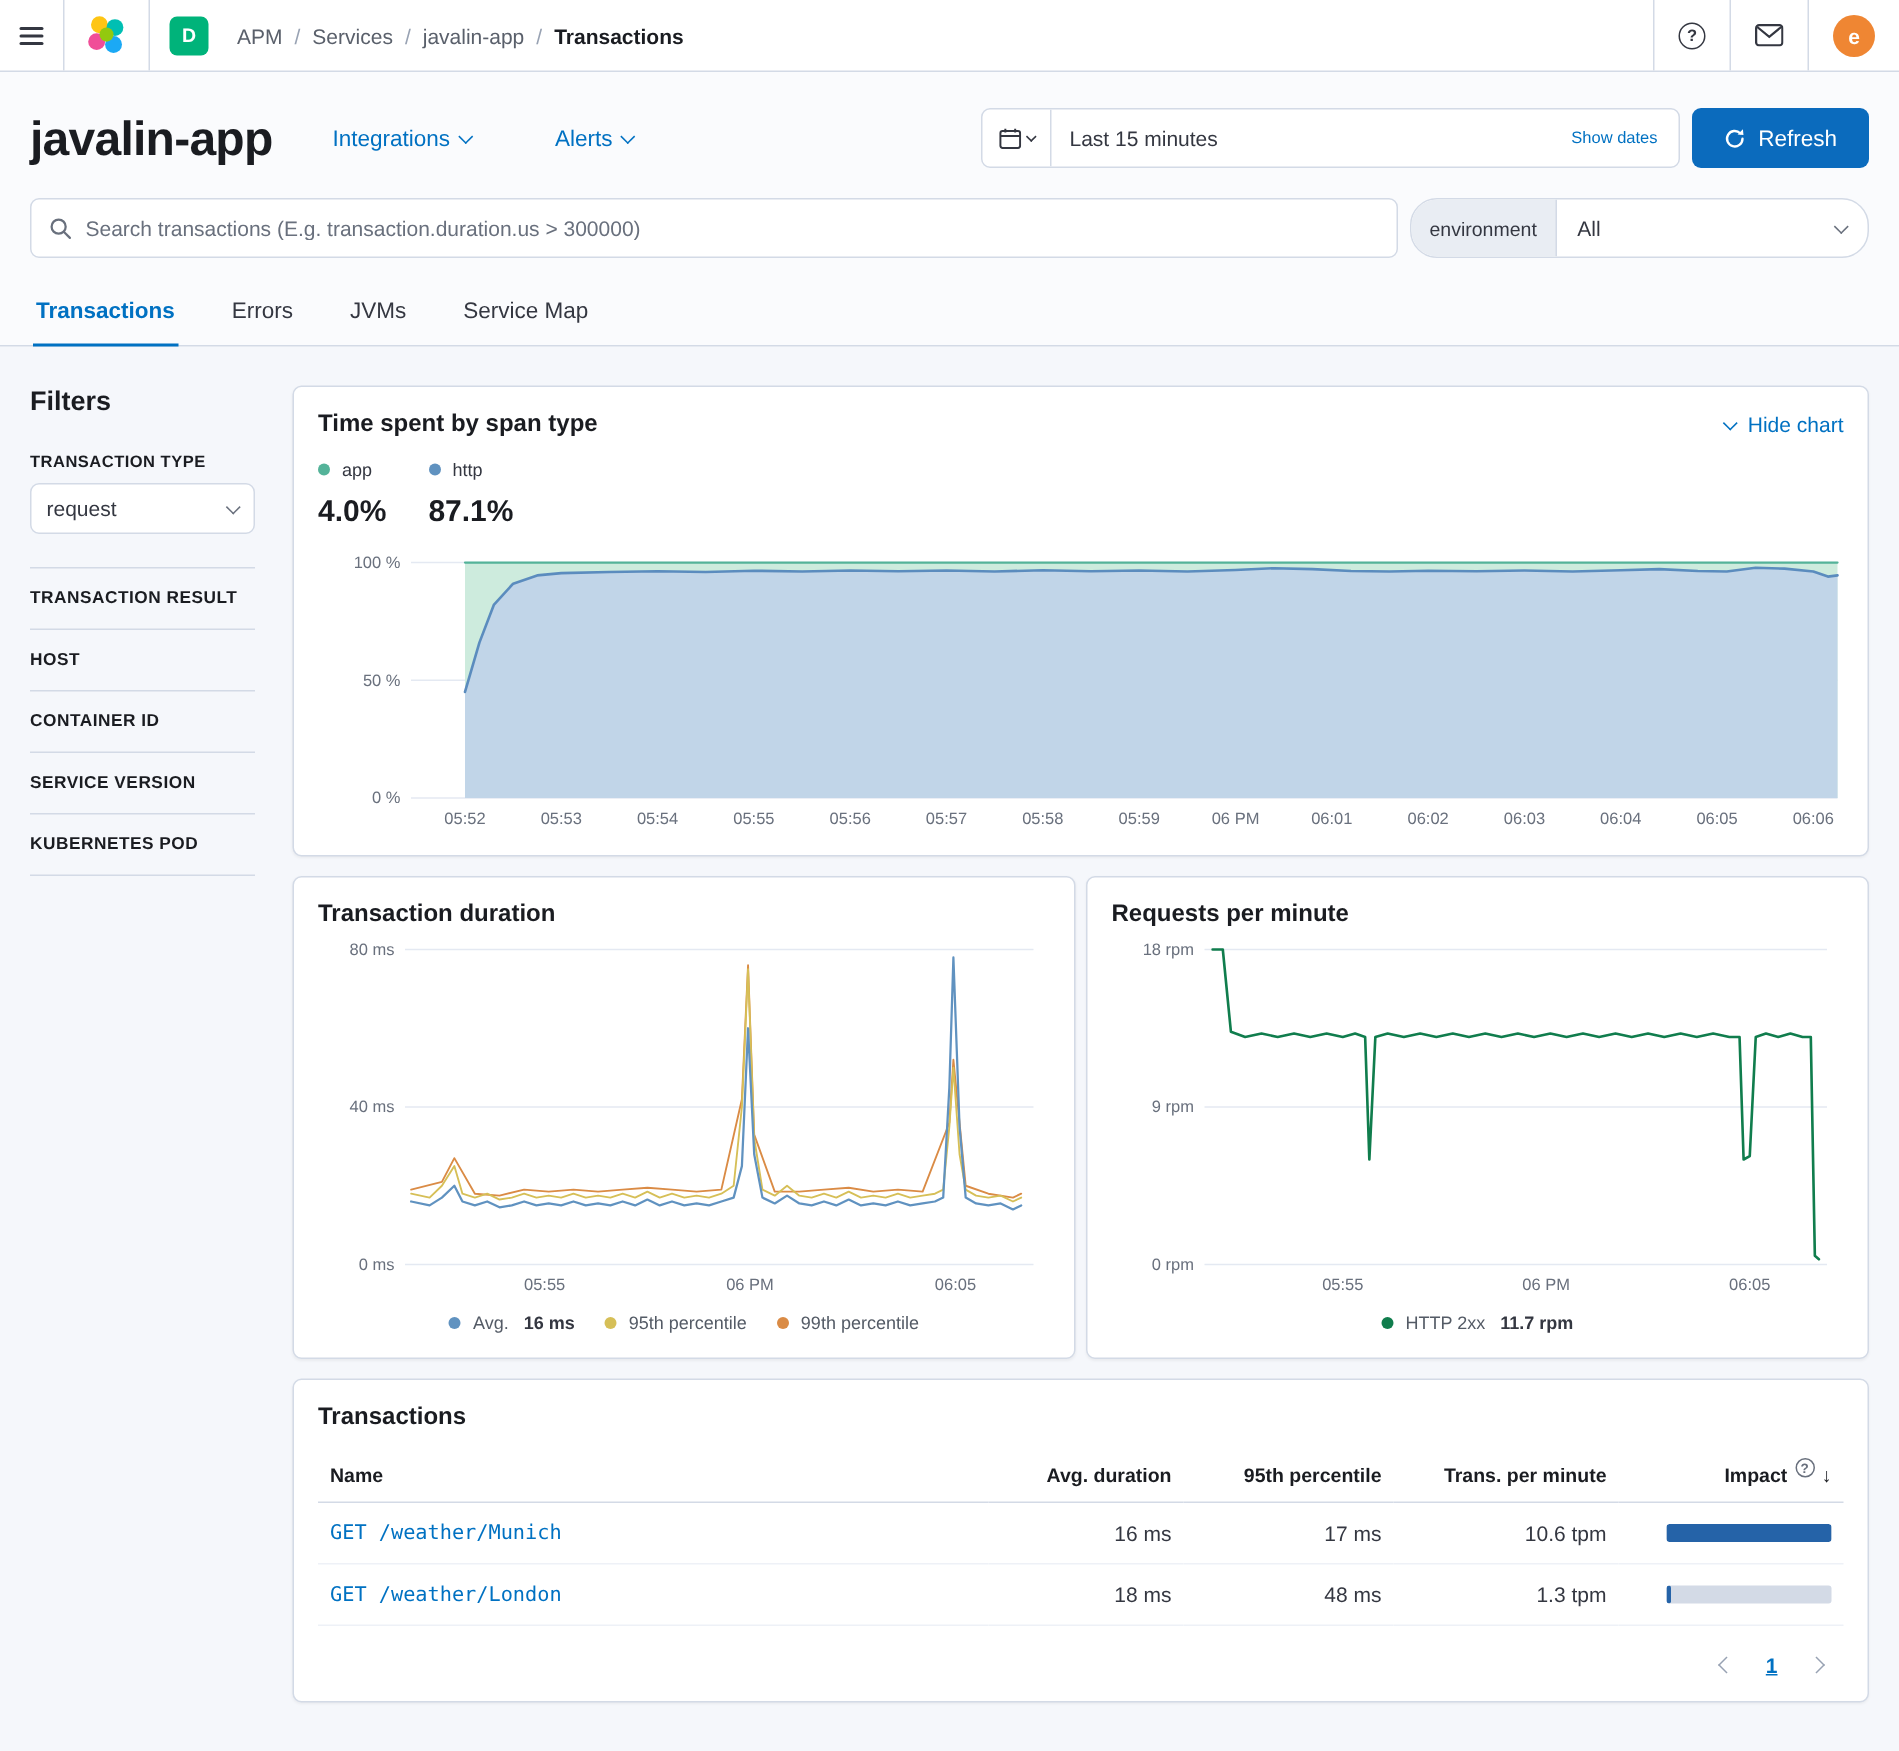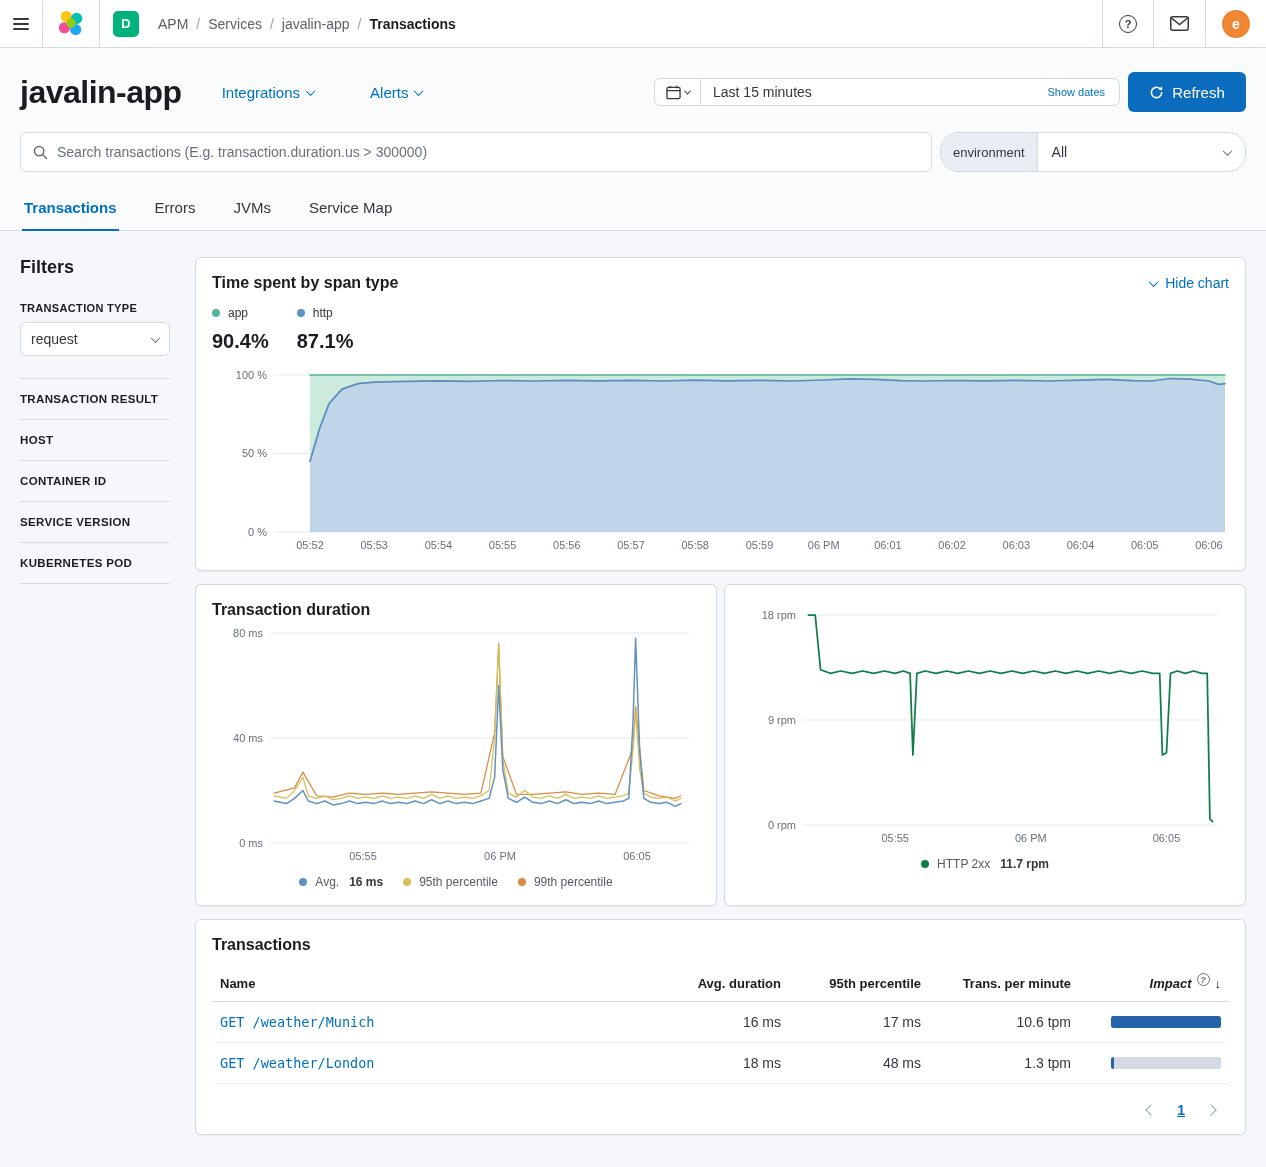--- a/index.html
+++ b/index.html
@@ -22,21 +22,21 @@
   .crumb-sep { color: #98a2b3; }
   .crumb.current { color: #1a1c21; font-weight: 700; cursor: default; }
   .help-circle { width: 18px; height: 18px; border: 1.6px solid #343741; border-radius: 50%; font-size: 11px; font-weight: 700; display: flex; align-items: center; justify-content: center; color: #343741; }
   .avatar { width: 28px; height: 28px; border-radius: 50%; background: #ef8633; color: #fff; font-size: 14px; font-weight: 700; display: flex; align-items: center; justify-content: center; }
   
   .head-region { background: #fafbfd; }
   .title-row { display: flex; align-items: center; padding: 24px 20px 0 20px; }
   .page-title { font-size: 32px; font-weight: 700; color: #1a1c21; letter-spacing: -0.5px; margin-right: 40px; }
   .hdr-link { display: flex; align-items: center; gap: 7px; color: #0071c2; font-size: 15px; font-weight: 500; margin-right: 56px; cursor: pointer; }
   .chev { width: 7px; height: 7px; border-right: 1.6px solid currentColor; border-bottom: 1.6px solid currentColor; transform: rotate(45deg) translate(-1px,-1px); display: inline-block; }
-  .datepicker { margin-left: auto; width: 466px; height: 28px; background: #fff; border: 1px solid #d3dae6; border-radius: 6px; display: flex; align-items: center; overflow: hidden; }
+  .datepicker { margin-left: auto; width: 466px; height: 40px; background: #fff; border: 1px solid #d3dae6; border-radius: 6px; display: flex; align-items: center; overflow: hidden; }
   .cal-seg { width: 46px; height: 100%; border-right: 1px solid #d3dae6; display: flex; align-items: center; justify-content: center; gap: 4px; cursor: pointer; color: #343741; }
   .dp-text { padding: 0 12px; font-size: 14px; color: #343741; cursor: pointer; }
   .dp-showdates { margin-left: auto; padding-right: 14px; font-size: 11px; font-weight: 500; color: #0071c2; cursor: pointer; }
   .refresh-btn { margin-left: 8px; width: 118px; height: 40px; border: none; border-radius: 6px; background: #0b6bbd; color: #fff; font-family: inherit; font-size: 15px; font-weight: 500; display: flex; align-items: center; justify-content: center; gap: 8px; cursor: pointer; }
   
   .search-row { display: flex; gap: 8px; padding: 20px 20px 0 20px; justify-content: flex-end; }
   .search-box { flex: 1; height: 40px; background: #fff; border: 1px solid #d3dae6; border-radius: 6px; display: flex; align-items: center; padding: 0 12px; gap: 9px; }
   .search-box input { border: none; outline: none; flex: 1; font-family: inherit; font-size: 14px; color: #343741; background: transparent; }
   .search-box input::placeholder { color: #69707d; }
   .env-group { width: 306px; height: 40px; border: 1px solid #d3dae6; border-radius: 18px; background: #fff; display: flex; overflow: hidden; }
@@ -75,21 +75,21 @@
   .half { flex: 1; min-width: 0; }
   .leg-bottom { display: flex; justify-content: center; align-items: center; gap: 20px; margin-top: 10px; font-size: 12px; color: #545b66; }
   .leg-bottom .leg-item { color: #545b66; }
   .leg-val { font-weight: 700; color: #343741; margin-left: 2px; }
   .tcard { margin-top: 13px; }
   table { width: 100%; border-collapse: collapse; margin-top: 14px; }
   th { font-size: 13px; font-weight: 700; color: #1a1c21; text-align: right; padding: 8px 8px 10px 8px; border-bottom: 1px solid #d3dae6; }
   th.col-name { text-align: left; }
   td { font-size: 14px; color: #343741; text-align: right; padding: 12px 8px; border-bottom: 1px solid #eef1f7; }
   td.cell-name { text-align: left; font-family: "DejaVu Sans Mono", monospace; font-size: 13.5px; color: #0071c2; cursor: pointer; }
-  .th-impact { display: inline-flex; align-items: center; gap: 5px; cursor: pointer; font-style: italic; }
+  .th-impact { display: inline-flex; align-items: flex-start; gap: 5px; cursor: pointer; }
   .qmark { width: 13px; height: 13px; border: 1px solid #69707d; border-radius: 50%; font-size: 9px; font-weight: 700; color: #69707d; display: inline-flex; align-items: center; justify-content: center; position: relative; top: -4px; }
   .sort-arrow { font-size: 13px; color: #1a1c21; }
   .impact-track { width: 110px; height: 12px; background: #d3dae6; border-radius: 2px; margin-left: auto; overflow: hidden; }
   .impact-fill { height: 100%; background: #2563a8; border-radius: 2px; }
   .pager { display: flex; align-items: center; justify-content: flex-end; gap: 22px; margin-top: 18px; padding-right: 14px; }
   .pg-chev { width: 8px; height: 8px; border-right: 1.8px solid #98a2b3; border-bottom: 1.8px solid #98a2b3; display: inline-block; cursor: pointer; }
   .pg-prev { transform: rotate(135deg); }
   .pg-next { transform: rotate(-45deg); }
   .pg-num { font-size: 14px; font-weight: 700; color: #0071c2; text-decoration: underline; cursor: pointer; }
 </style>
@@ -228,21 +228,21 @@
           <span class="chev"></span>
           <span>Hide chart</span>
         </div>
       </div>
       <div class="leg-row">
         <div>
           <div class="leg-item">
             <span class="dot" style="background: rgb(84, 179, 153);"></span>
             <span>app</span>
           </div>
-          <div class="leg-pct">90.4%</div>
+          <div class="leg-pct">4.0%</div>
         </div>
         <div>
           <div class="leg-item">
             <span class="dot" style="background: rgb(96, 146, 192);"></span>
             <span>http</span>
           </div>
           <div class="leg-pct">87.1%</div>
         </div>
       </div>
       <div class="chart chart-lg">
@@ -307,20 +307,21 @@
             <span>95th percentile</span>
           </div>
           <div class="leg-item">
             <span class="dot" style="background: rgb(218, 139, 69);"></span>
             <span>99th percentile</span>
           </div>
         </div>
       </div>
 
       <div class="card half">
+        <div class="card-title">Requests per minute</div>
         <div class="chart chart-md">
             <svg width="485" height="238">
               <line x1="62" y1="216" x2="477" y2="216" stroke="#e4e9f2"></line>
               <text class="tk" x="55" y="219.5" text-anchor="end">0&nbsp;rpm</text>
               <line x1="62" y1="111" x2="477" y2="111" stroke="#e4e9f2"></line>
               <text class="tk" x="55" y="114.5" text-anchor="end">9&nbsp;rpm</text>
               <line x1="62" y1="6" x2="477" y2="6" stroke="#e4e9f2"></line>
               <text class="tk" x="55" y="9.5" text-anchor="end">18&nbsp;rpm</text>
               <text class="tk" x="154.2" y="233" text-anchor="middle">05:55</text>
               <text class="tk" x="289.8" y="233" text-anchor="middle">06 PM</text>

